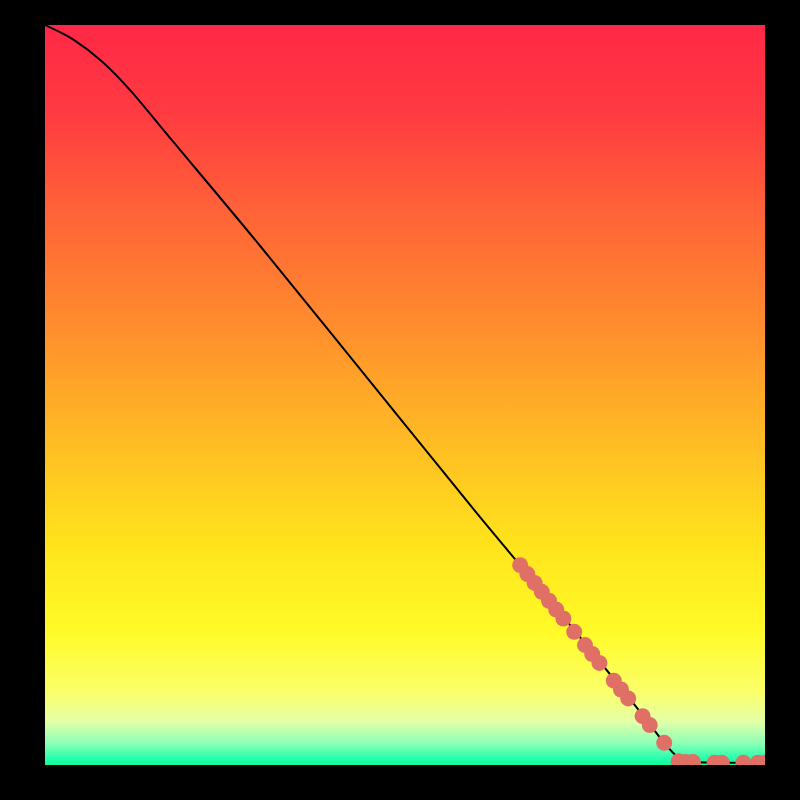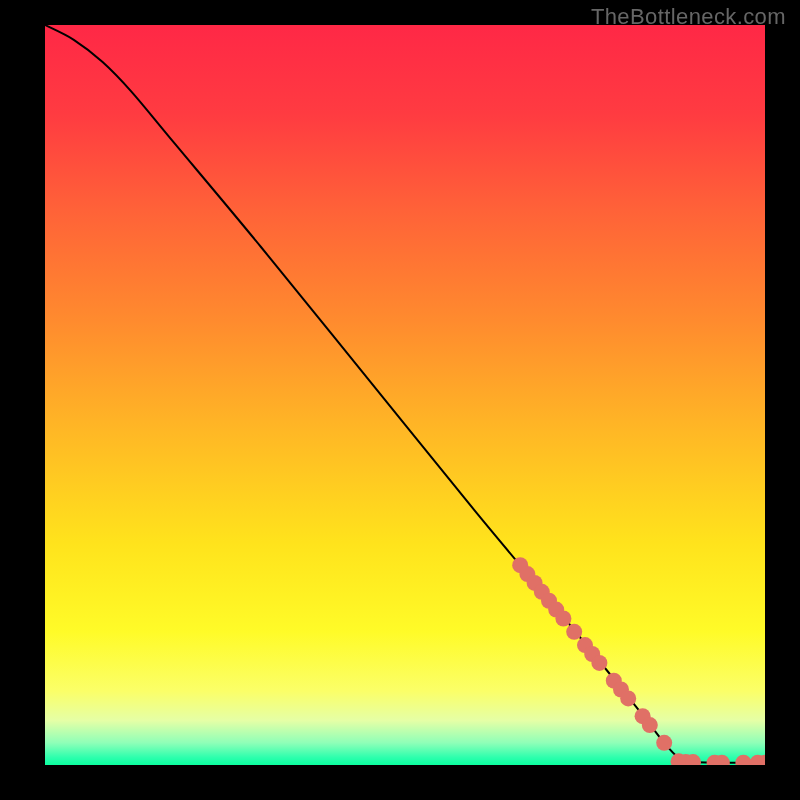--- a/index.html
+++ b/index.html
@@ -33,21 +33,20 @@
     top: 25px;
     width: 720px;
     height: 740px;
   }
   svg { display: block; }
 </style>
 </head>
 <body>
 
 <div class="outer">
-  <div class="attribution">TheBottleneck.com</div>
 
   <div class="plot">
     <svg id="chart-svg" width="720" height="740" viewBox="0 0 720 740">
       <defs>
         <linearGradient id="bg-grad" x1="0" y1="0" x2="0" y2="1">
             <stop offset="0.00%" stop-color="#ff2846"></stop>
             <stop offset="12.00%" stop-color="#ff3b41"></stop>
             <stop offset="25.00%" stop-color="#ff6238"></stop>
             <stop offset="40.00%" stop-color="#ff8b2e"></stop>
             <stop offset="55.00%" stop-color="#ffb825"></stop>

